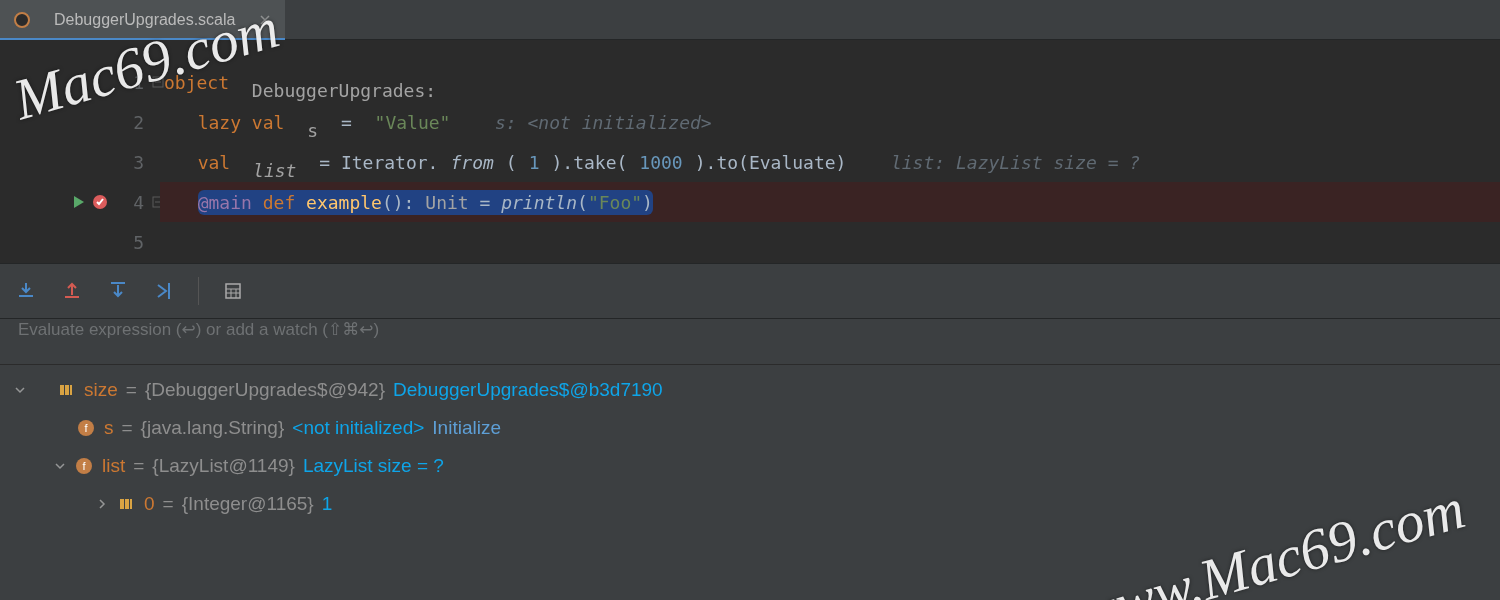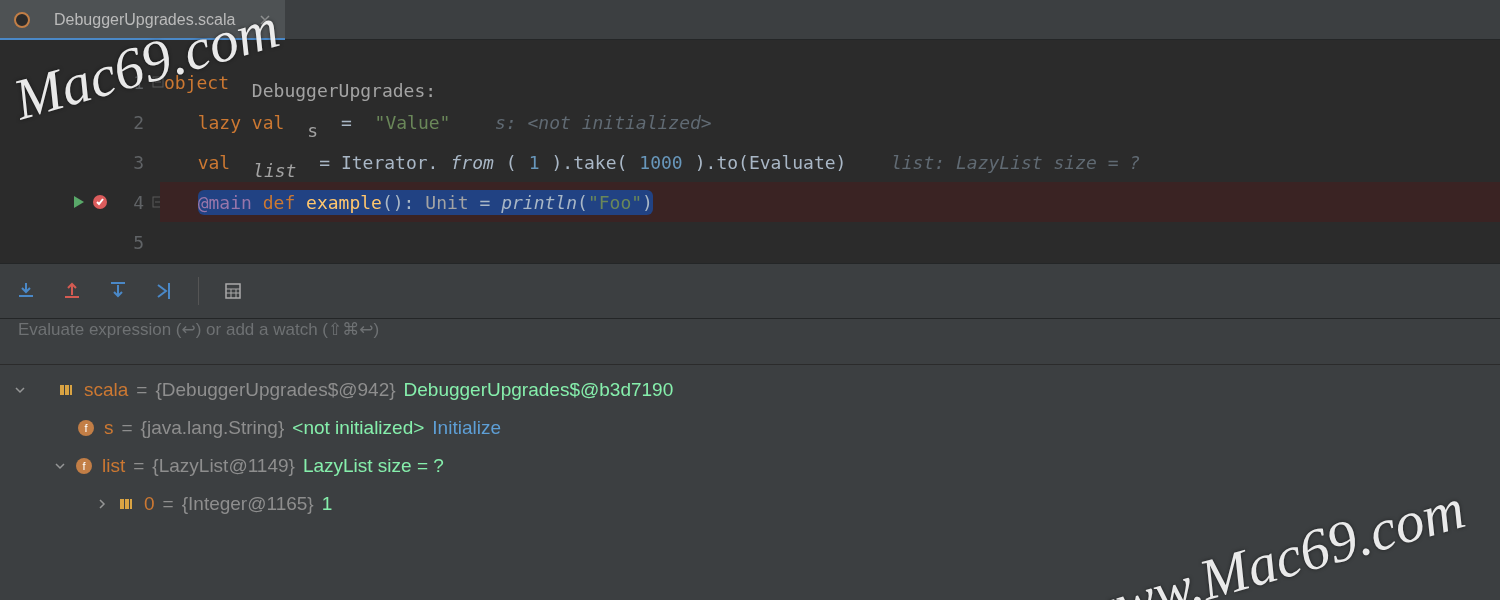--- a/index.html
+++ b/index.html
@@ -155,21 +155,21 @@
   height:38px;
   gap:8px;
   padding-left:14px;
 }
 .chevron{width:12px;height:12px; opacity:.7;}
 .indent1{ padding-left:54px; }
 .indent2{ padding-left:96px; }
 .vicon{width:20px;height:20px;}
 .vname{ color:#cc7832; }
 .vdim{ color:#8e8e8e; }
-.vval{ color:#86efac; }
+.vval{ color:#0ea5e9; }
 .vlink{ color:#5e9fd6; }
 .spacer{width:14px;}
 
 
 .wm{
   position:absolute;
   color:rgba(255,255,255,.9);
   font-family: Georgia, serif;
   font-style: italic;
   font-size:58px;
@@ -281,21 +281,21 @@
   <div class="vrow">
     <svg class="chevron" viewBox="0 0 12 12">
         <path d="M2 4 L6 8 L10 4" stroke="#bbb" stroke-width="1.5" fill="none"></path>
       </svg>
     <div class="spacer"></div>
     <svg class="vicon" viewBox="0 0 20 20">
         <rect x="4" y="5" width="4" height="10" fill="#d9a343"></rect>
         <rect x="9" y="5" width="4" height="10" fill="#d9a343"></rect>
         <rect x="14" y="5" width="2" height="10" fill="#d9a343"></rect>
       </svg>
-    <span class="vname">scala</span>
+    <span class="vname">size</span>
       <span class="vdim"> = </span>
       <span class="vdim">{DebuggerUpgrades$@942}</span>
       <span class="vval"> DebuggerUpgrades$@b3d7190</span>
   </div>
   <div class="vrow indent1">
     <div class="spacer"></div>
     <svg class="vicon" viewBox="0 0 20 20">
         <circle cx="10" cy="10" r="8" fill="#c27e46"></circle>
         <text x="10" y="14" text-anchor="middle" fill="#fff" font-size="11" font-family="sans-serif">f</text>
       </svg>

